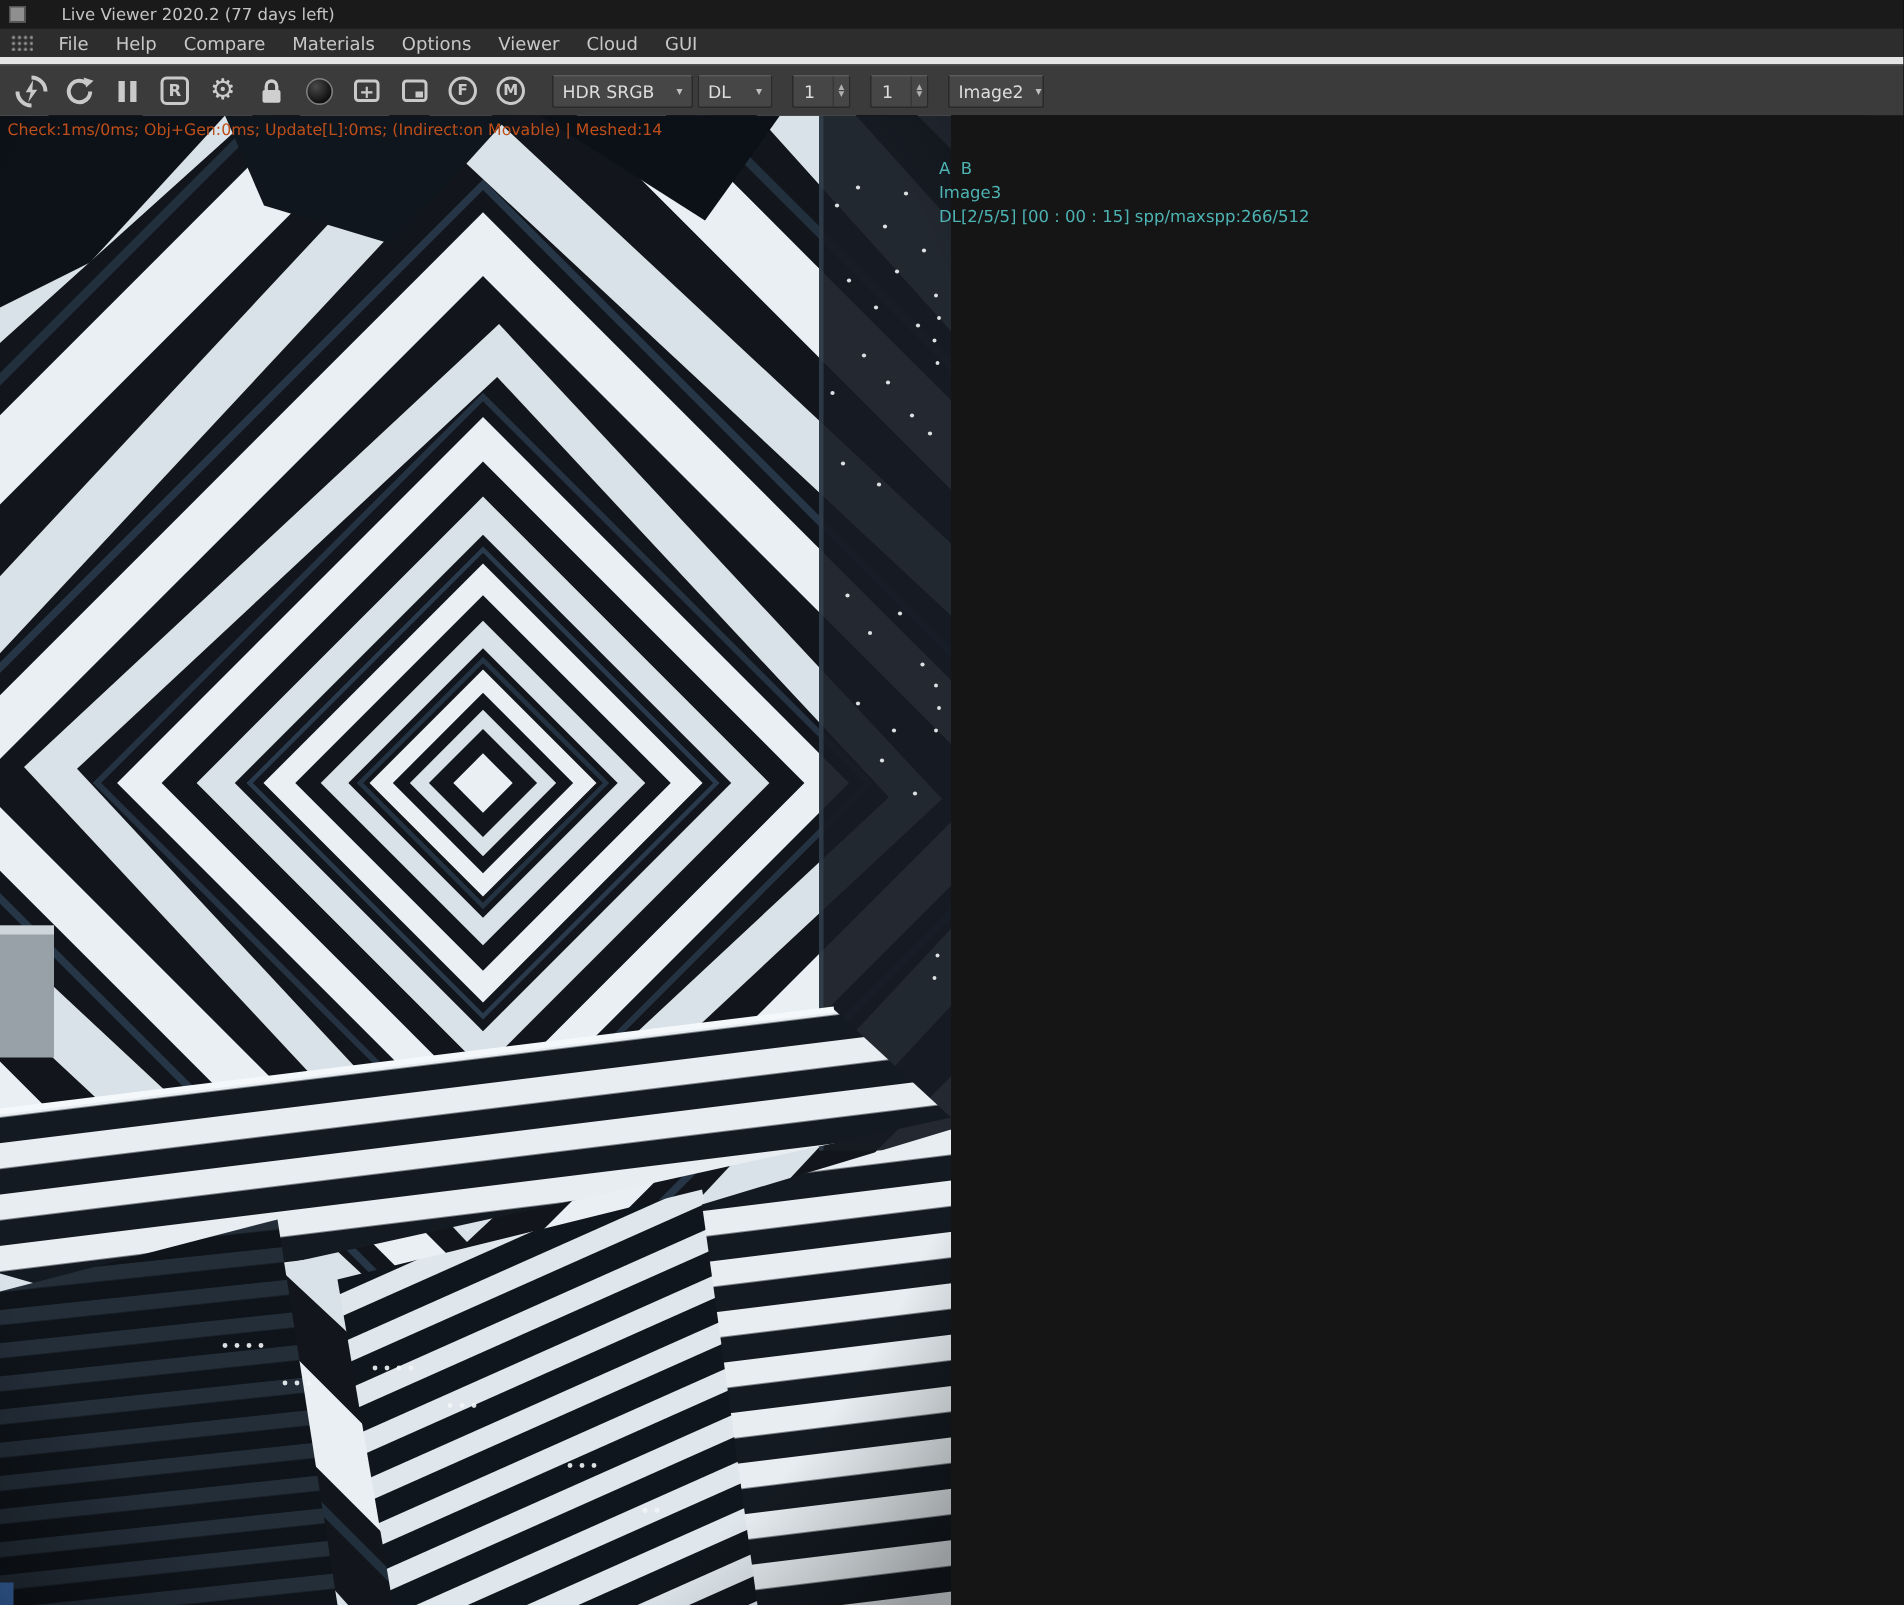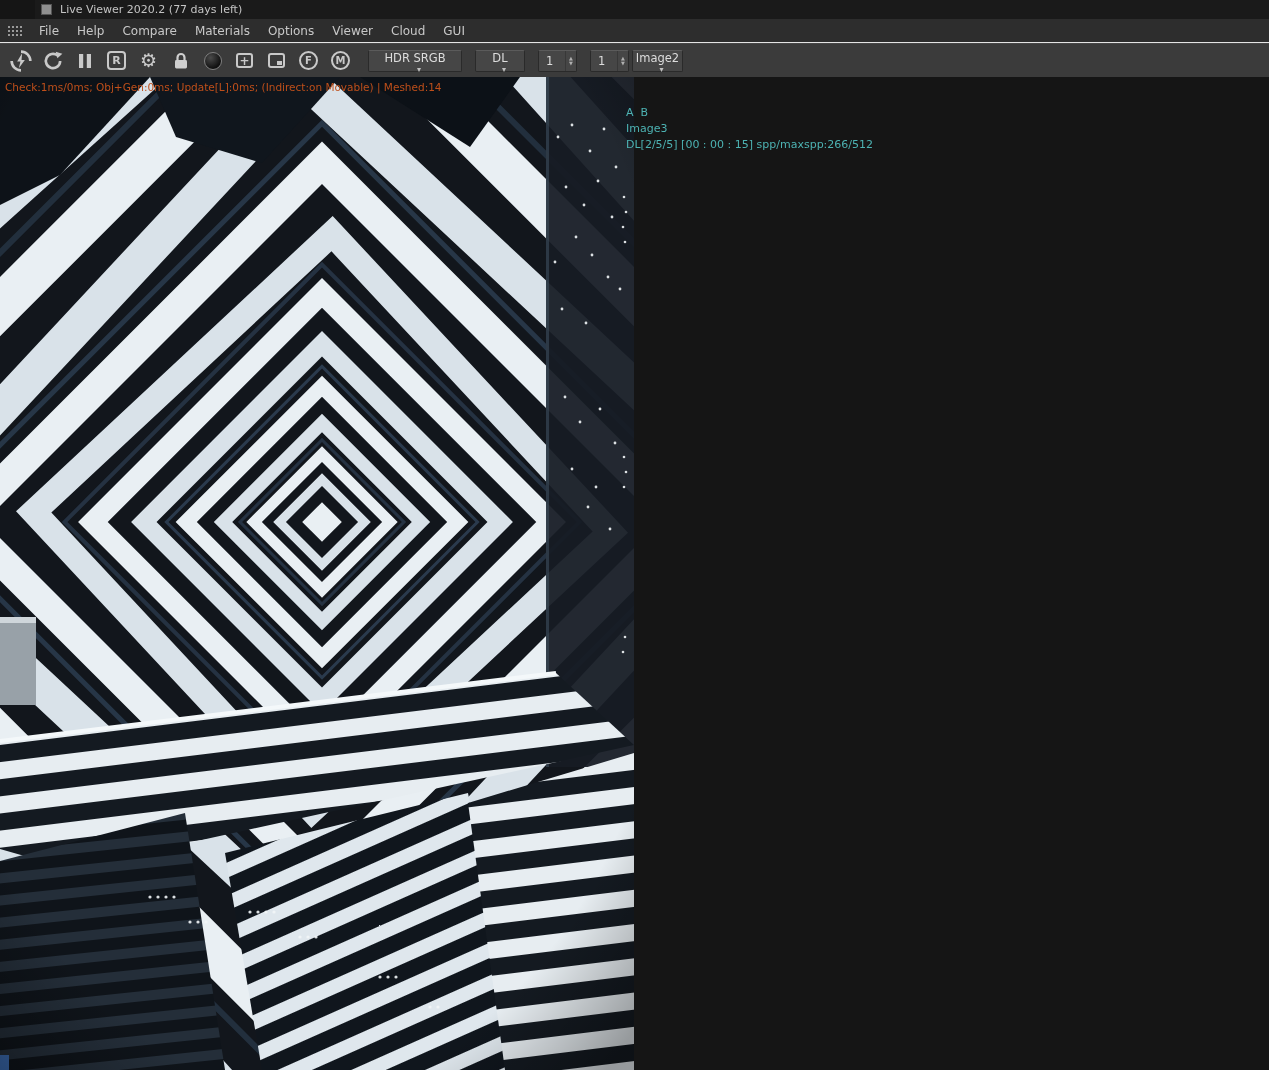--- a/index.html
+++ b/index.html
@@ -2,27 +2,27 @@
 <html><head>
 <meta charset="utf-8">
 <style>
   * { margin:0; padding:0; box-sizing:border-box; }
   html,body { width:1269px; height:1070px; overflow:hidden; background:#0d0d0d;
               font-family:"DejaVu Sans","Liberation Sans",sans-serif; }
   .app { width:1269px; height:1070px; display:flex; flex-direction:column; background:#151515; }
 
   
   .titlebar { height:19px; background:#1a1a1a; display:flex; align-items:center;
-              padding-left:6px; gap:8px; flex:0 0 auto;margin-left:35px; }
+              padding-left:6px; gap:24px; flex:0 0 auto; }
   .app-icon { width:11px; height:11px; background:#8f8f8f; border:1px solid #555; }
   .title-text { font-size:11px; color:#c4c4c4; }
 
   
   .menubar { height:24px; background:#2d2d2d; display:flex; align-items:center;
-             border-bottom:1px solid #e5e5e5; flex:0 0 auto; }
+             border-bottom:5px solid #e5e5e5; flex:0 0 auto; }
   .grip { width:15px; height:11px; margin:0 8px 0 7px;
           background-image:radial-gradient(#9a9a9a 1px, transparent 1.1px);
           background-size:4px 4px; }
   .menu-item { font-size:12px; color:#c8c8c8; padding:3px 9px; cursor:default; }
 
   
   .toolbar { height:34px; background:#3b3b3b; border-top:1px solid #474747;
              display:flex; align-items:center; padding:0 6px; gap:3px; flex:0 0 auto; }
   .tb-btn { width:29px; height:28px; display:flex; align-items:center; justify-content:center;
             color:#c9c9c9; }
@@ -37,25 +37,25 @@
   .sphere { width:18px; height:18px; border-radius:50%; border:1px solid #808080;
             background:radial-gradient(circle at 35% 30%, #4a4a4a 0%, #101010 70%); }
   .region-box { width:17px; height:15px; border:2px solid #c9c9c9; border-radius:3px;
                 display:flex; align-items:center; justify-content:center;
                 font-size:12px; font-weight:bold; color:#c9c9c9; line-height:1; position:relative; }
   .film-box { width:17px; height:15px; border:2px solid #c9c9c9; border-radius:3px; position:relative; }
   .film-box .inner { position:absolute; right:1px; bottom:1px; width:5px; height:4px; background:#c9c9c9; }
 
   .dd { height:22px; background:#464646; border:1px solid #2a2a2a; border-top-color:#5b5b5b;
         border-radius:2px; color:#dddddd; font-size:11.5px; display:flex; align-items:center;
-        justify-content:space-between; padding:0 6px;flex-direction:column; }
+        justify-content:space-between; padding:0 6px; }
   .dd .chev { font-size:8px; color:#bfbfbf; margin-left:8px; }
   .dd-colorspace { width:94px; margin-left:10px; }
-  .dd-kernel { width:50px; margin-left:10px; }
-  .dd-image { width:51px; }
+  .dd-kernel { width:50px; margin-left:0; }
+  .dd-image { width:64px; margin-left:10px; }
   .stepper { height:22px; width:39px; background:#464646; border:1px solid #2a2a2a;
              border-top-color:#5b5b5b; border-radius:2px; display:flex; margin-left:10px; }
   .stepper .val { flex:1; display:flex; align-items:center; padding-left:7px;
                   font-size:11.5px; color:#dddddd; }
   .stepper .arrows { width:11px; border-left:1px solid #383838; display:flex;
                      flex-direction:column; align-items:center; justify-content:center; }
   .stepper .arrows span { font-size:5px; line-height:5px; color:#b0b0b0; }
 
   
   .content { flex:1 1 auto; position:relative; display:flex; background:#151515;border-radius:24px; }

